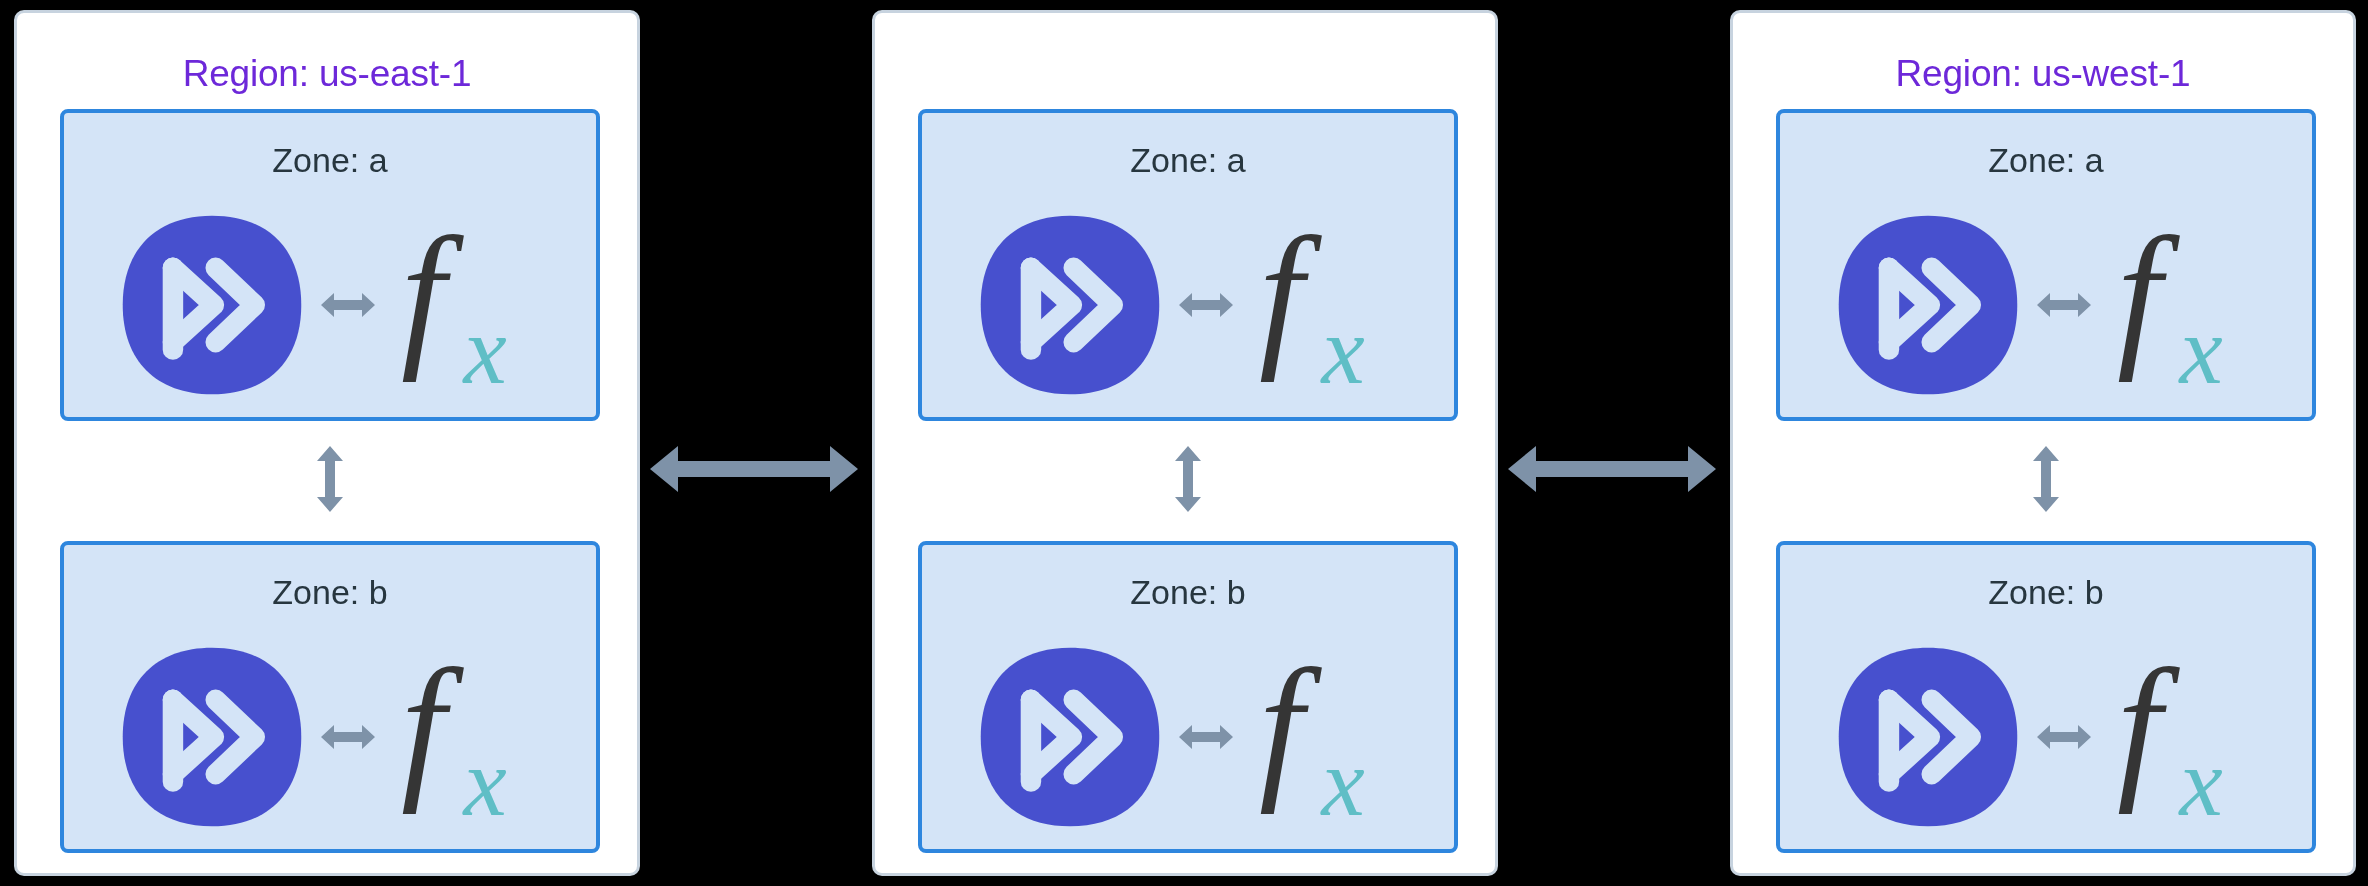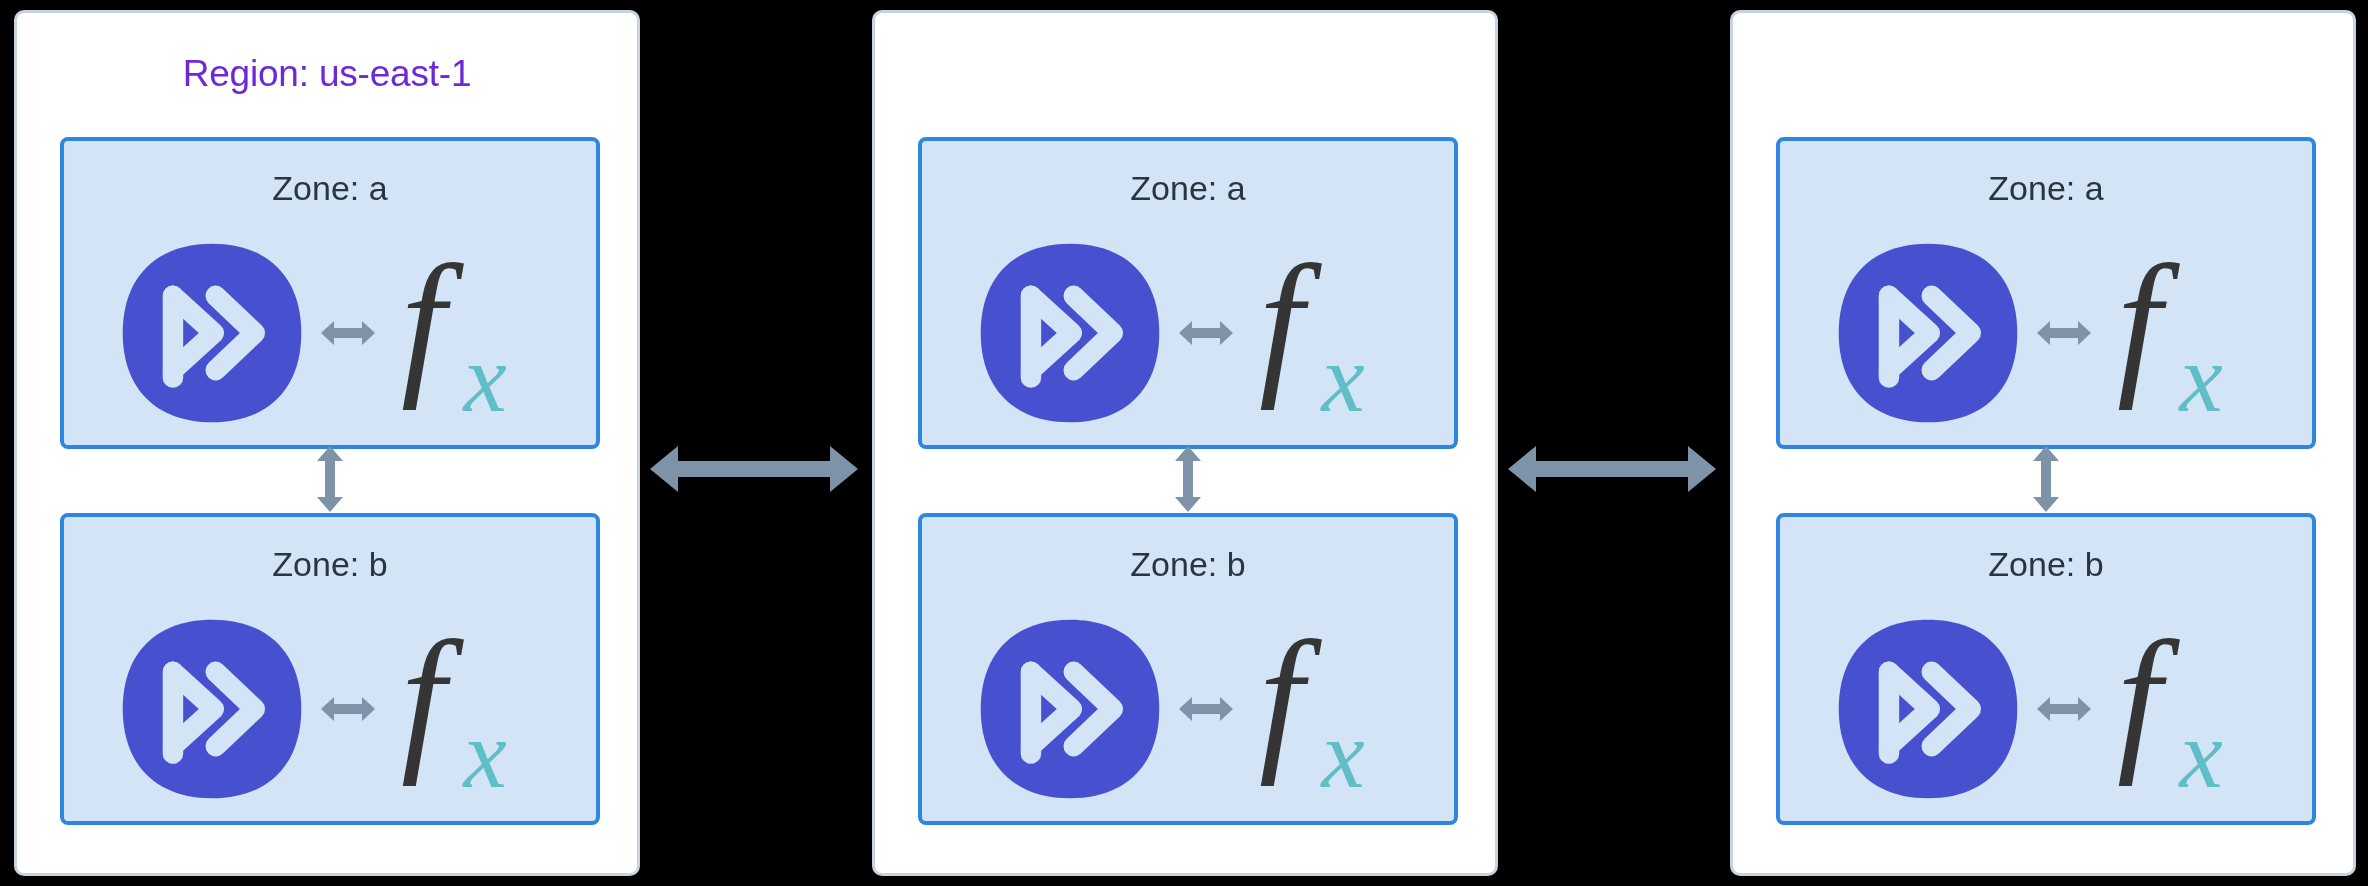--- a/index.html
+++ b/index.html
@@ -53,22 +53,22 @@
   .zone-box {
     position: absolute;
     left: 43px;
     width: 540px;
     height: 312px;
     background: #D4E4F7;
     border: 4px solid #2E86DE;
     border-radius: 8px;
     box-sizing: border-box;
   }
-  .zone-a { top: 124px; padding-left: 28px; }
-  .zone-b { top: 500px; }
+  .zone-a { top: 96px; padding-left: 28px; }
+  .zone-b { top: 528px; }
 
   .zone-title {
     position: absolute;
     top: 28px;
     left: 0;
     width: 100%;
     text-align: center;
     font-size: 34px;
     font-weight: 400;
     color: #27363F;
@@ -223,20 +223,21 @@
         </svg>
       </div>
     </div>
   </div>
 
   <svg class="region-link-arrow region-link-2" viewBox="0 0 216 58">
     <path d="M4 29 L32 6 L32 21 L184 21 L184 6 L212 29 L184 52 L184 37 L32 37 L32 52 Z" fill="#7E92A8"></path>
   </svg>
 
   <div class="region-card region-3">
+    <div class="region-title">Region: us-west-1</div>
 
     <div class="zone-box zone-a">
       <div class="zone-title">Zone: a</div>
       <div class="zone-content">
         <svg class="app-logo" viewBox="0 0 100 100">
           <path d="M50 2 C80 2 98 20 98 50 C98 80 80 98 50 98 C20 98 2 80 2 50 C2 20 20 2 50 2 Z" fill="#4750CE"></path>
           <path d="M29 30 L29 74" stroke="#D4E4F7" stroke-width="11" stroke-linecap="round" fill="none"></path>
           <path d="M29 30 L51 50 L29 70" stroke="#D4E4F7" stroke-width="11" stroke-linecap="round" stroke-linejoin="round" fill="none"></path>
           <path d="M52 30 L73 50 L52 70" stroke="#D4E4F7" stroke-width="11" stroke-linecap="round" stroke-linejoin="round" fill="none"></path>
         </svg>

